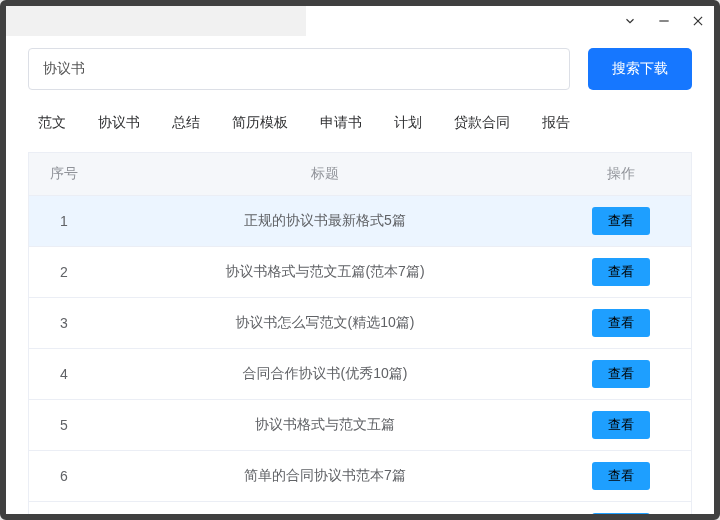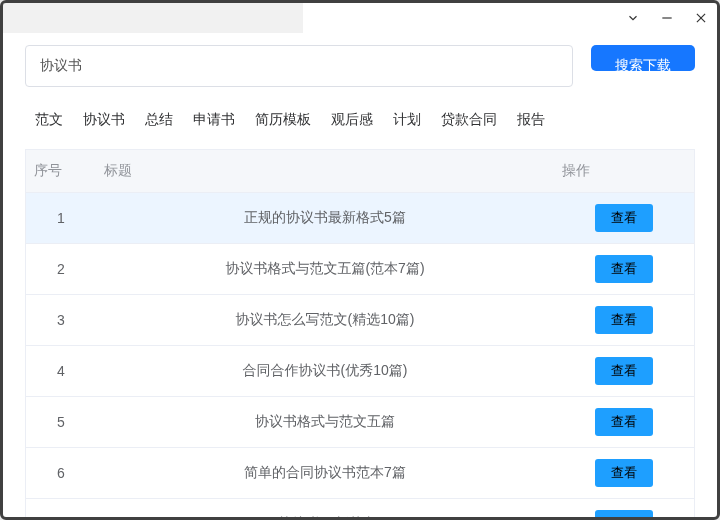--- a/index.html
+++ b/index.html
@@ -6,21 +6,21 @@
 body {
   width: 720px; height: 520px;
   font-family: "Microsoft YaHei", "PingFang SC", sans-serif;
   font-size: 14px; color: #333;
   background: #e8e8e8;
   overflow: hidden;
 }
 .window {
   width: 720px; height: 520px;
   background: #fff;
-  border: 3px solid #404040;
+  border: 6px solid #404040;
   border-radius: 6px;
   display: flex; flex-direction: column;
   position: relative;
 }
 .titlebar {
   height: 30px;
   display: flex; align-items: center; justify-content: flex-end;
   padding: 0 8px;
   gap: 18px;
 }
@@ -44,45 +44,45 @@
   margin-bottom: 18px;
 }
 .searchbar input {
   flex: 1; height: 42px;
   border: 1px solid #dcdfe6; border-radius: 4px;
   padding: 0 14px; font-size: 14px; color: #555;
 }
 .btn-primary {
   background: #1677ff; color: #fff;
   border: none; border-radius: 5px;
-  padding: 12px 24px; height: 26px;
+  padding: 12px 24px; height: 42px;
   font-size: 14px; cursor: pointer;
 }
 .tabs {
-  display: flex; gap: 0; flex-wrap: nowrap;
+  display: flex; gap: 12px; flex-wrap: nowrap;
   margin-bottom: 14px;
 }
 .tab {
   padding: 6px 10px; font-size: 14px; color: #303133;
   cursor: pointer; white-space: nowrap;
 }
 .table-wrap {
   flex: 1; overflow-y: auto;
   border: 1px solid #ebeef5;
   border-bottom: none;
   position: relative;
 }
 .table-wrap::-webkit-scrollbar { width: 8px; }
 .table-wrap::-webkit-scrollbar-track { background: #f1f1f1; }
 .table-wrap::-webkit-scrollbar-thumb { background: #c0c0c0; border-radius: 4px; }
 table { width: 100%; border-collapse: collapse; }
 thead th {
   background: #f5f7fa; color: #909399;
   font-weight: 500; font-size: 14px;
-  padding: 12px 8px; text-align: left;
+  padding: 12px 8px; text-align: center;
   border-bottom: 1px solid #ebeef5;
   position: sticky; top: 0;
 }
 tbody td {
   padding: 11px 8px; text-align: center;
   border-bottom: 1px solid #ebeef5;
   color: #606266; font-size: 14px;
 }
 tbody tr:first-child td { background: #ecf5ff; }
 .col-index { width: 70px; }
@@ -121,23 +121,22 @@
 
     <div class="searchbar">
       <input type="text" value="协议书" style="">
       <button class="btn-primary">搜索下载</button>
     </div>
 
     <div class="tabs" id="tabs">
         <div class="tab">范文</div>
         <div class="tab">协议书</div>
         <div class="tab">总结</div>
+        <div class="tab">简历模板</div>
         <div class="tab">申请书</div>
-        <div class="tab">简历模板</div>
-        <div class="tab">观后感</div>
         <div class="tab">计划</div>
         <div class="tab">贷款合同</div>
         <div class="tab">报告</div>
       </div>
 
     <div class="table-wrap">
       <table>
         <thead>
           <tr>
             <th class="col-index">序号</th>

